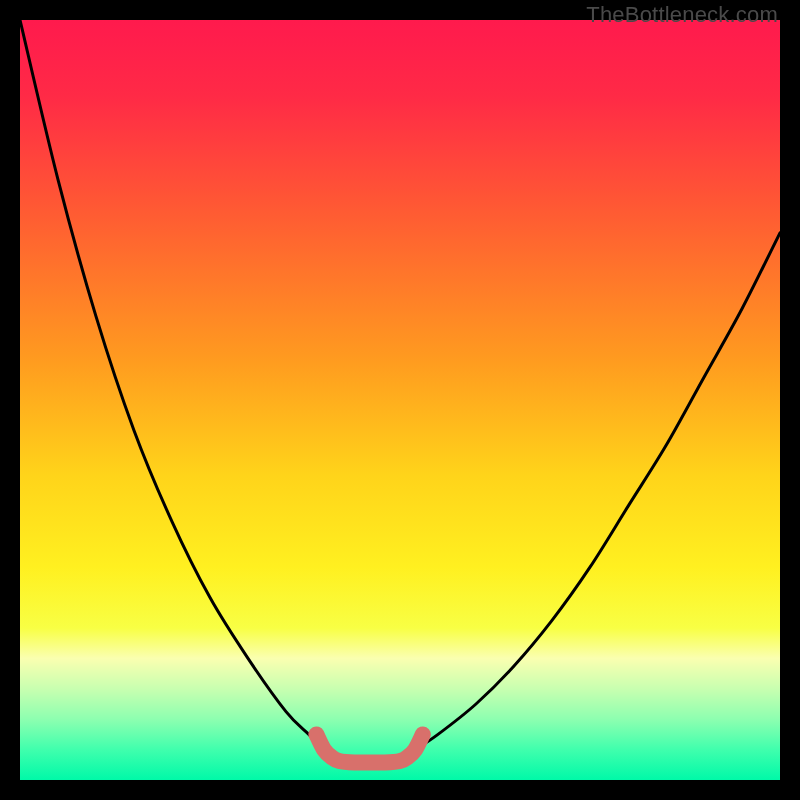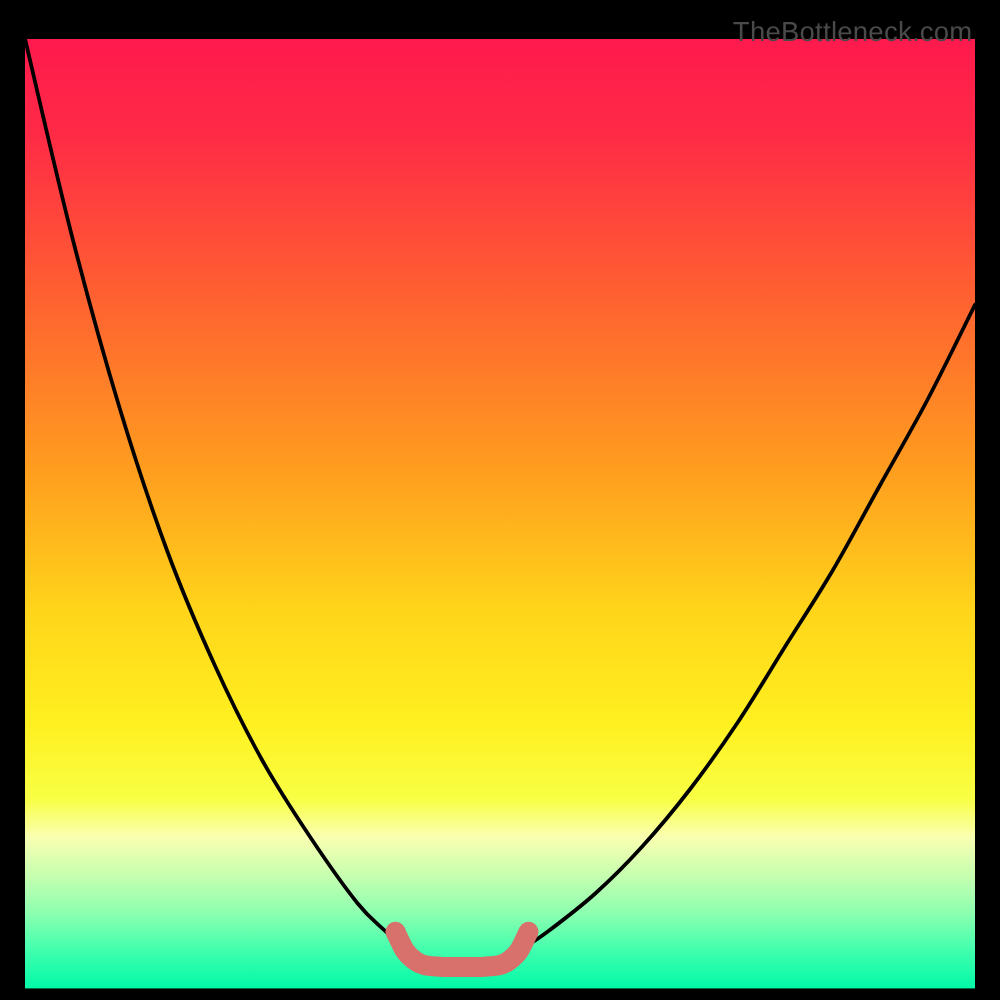--- a/index.html
+++ b/index.html
@@ -7,21 +7,21 @@
     padding: 0;
     width: 800px;
     height: 800px;
     overflow: hidden;
     background: #000;
     font-family: Arial, Helvetica, sans-serif;
   }
   .frame {
     position: absolute;
     left: 0;
-    top: 11px;
+    top: 0;
     width: 800px;
     height: 580px;
     background: #000;
   }
   .plot-area {
     position: absolute;
     left: 20px;
     top: 20px;
     width: 760px;
     height: 760px;

